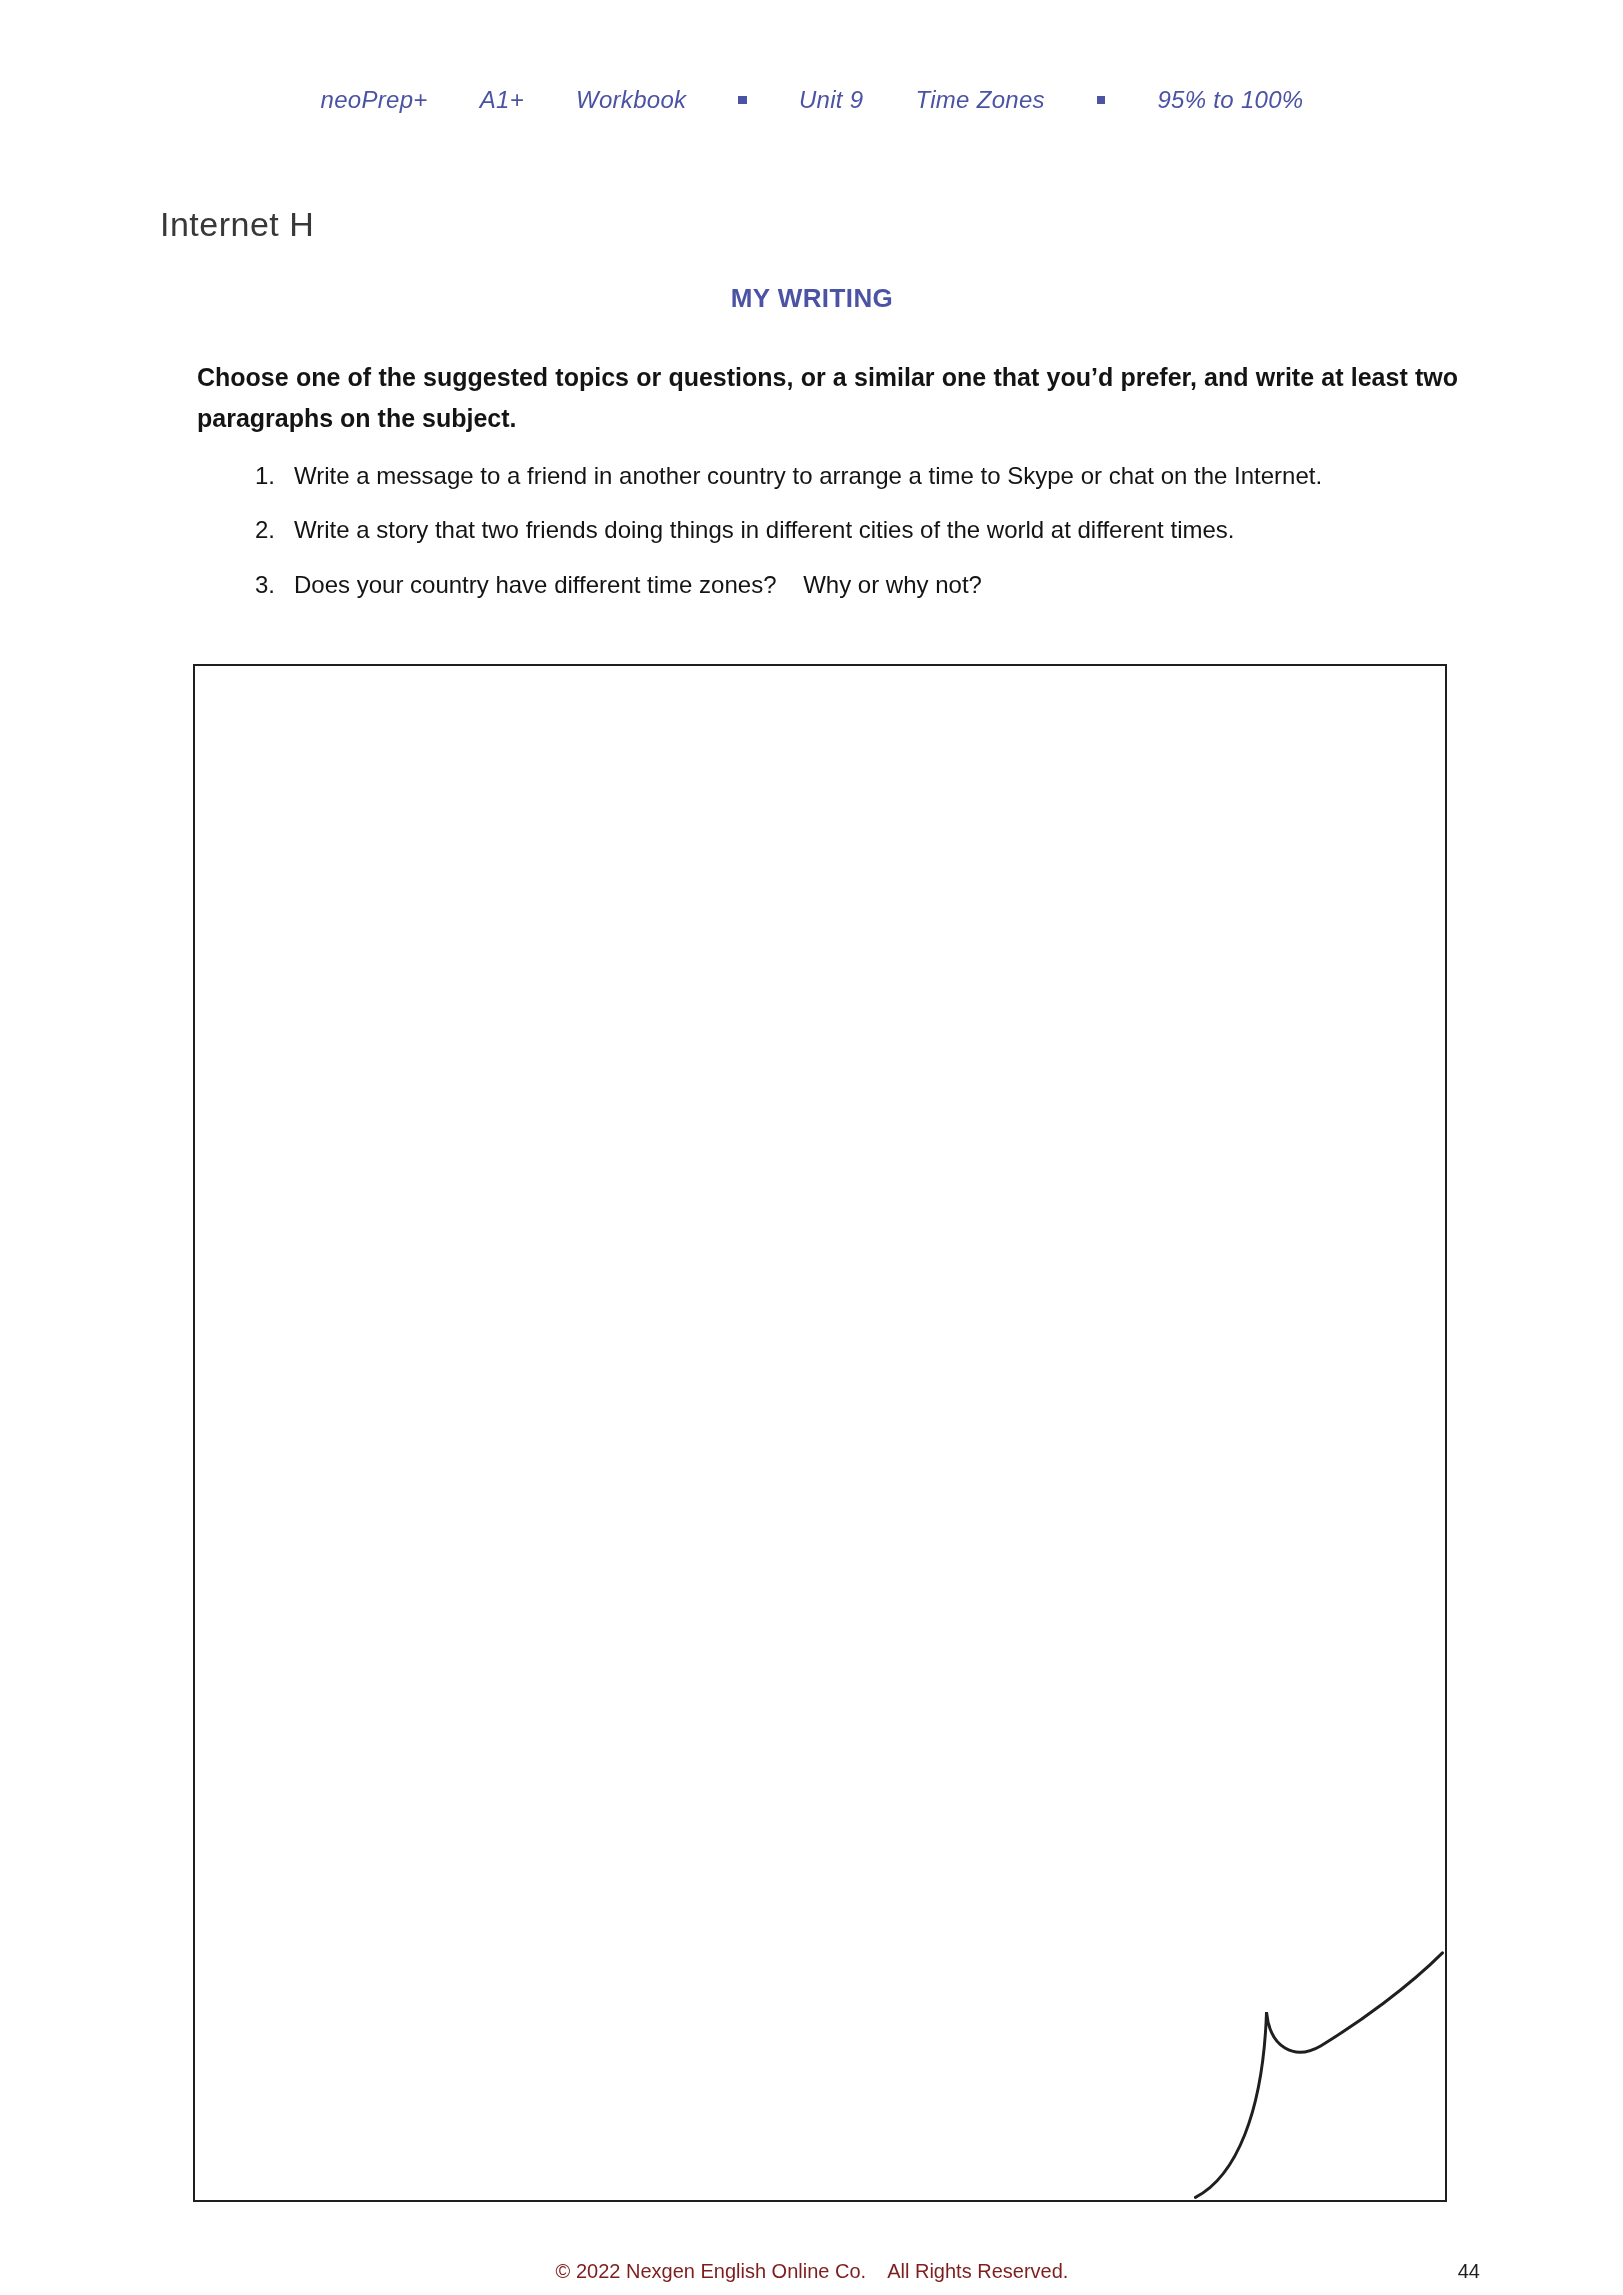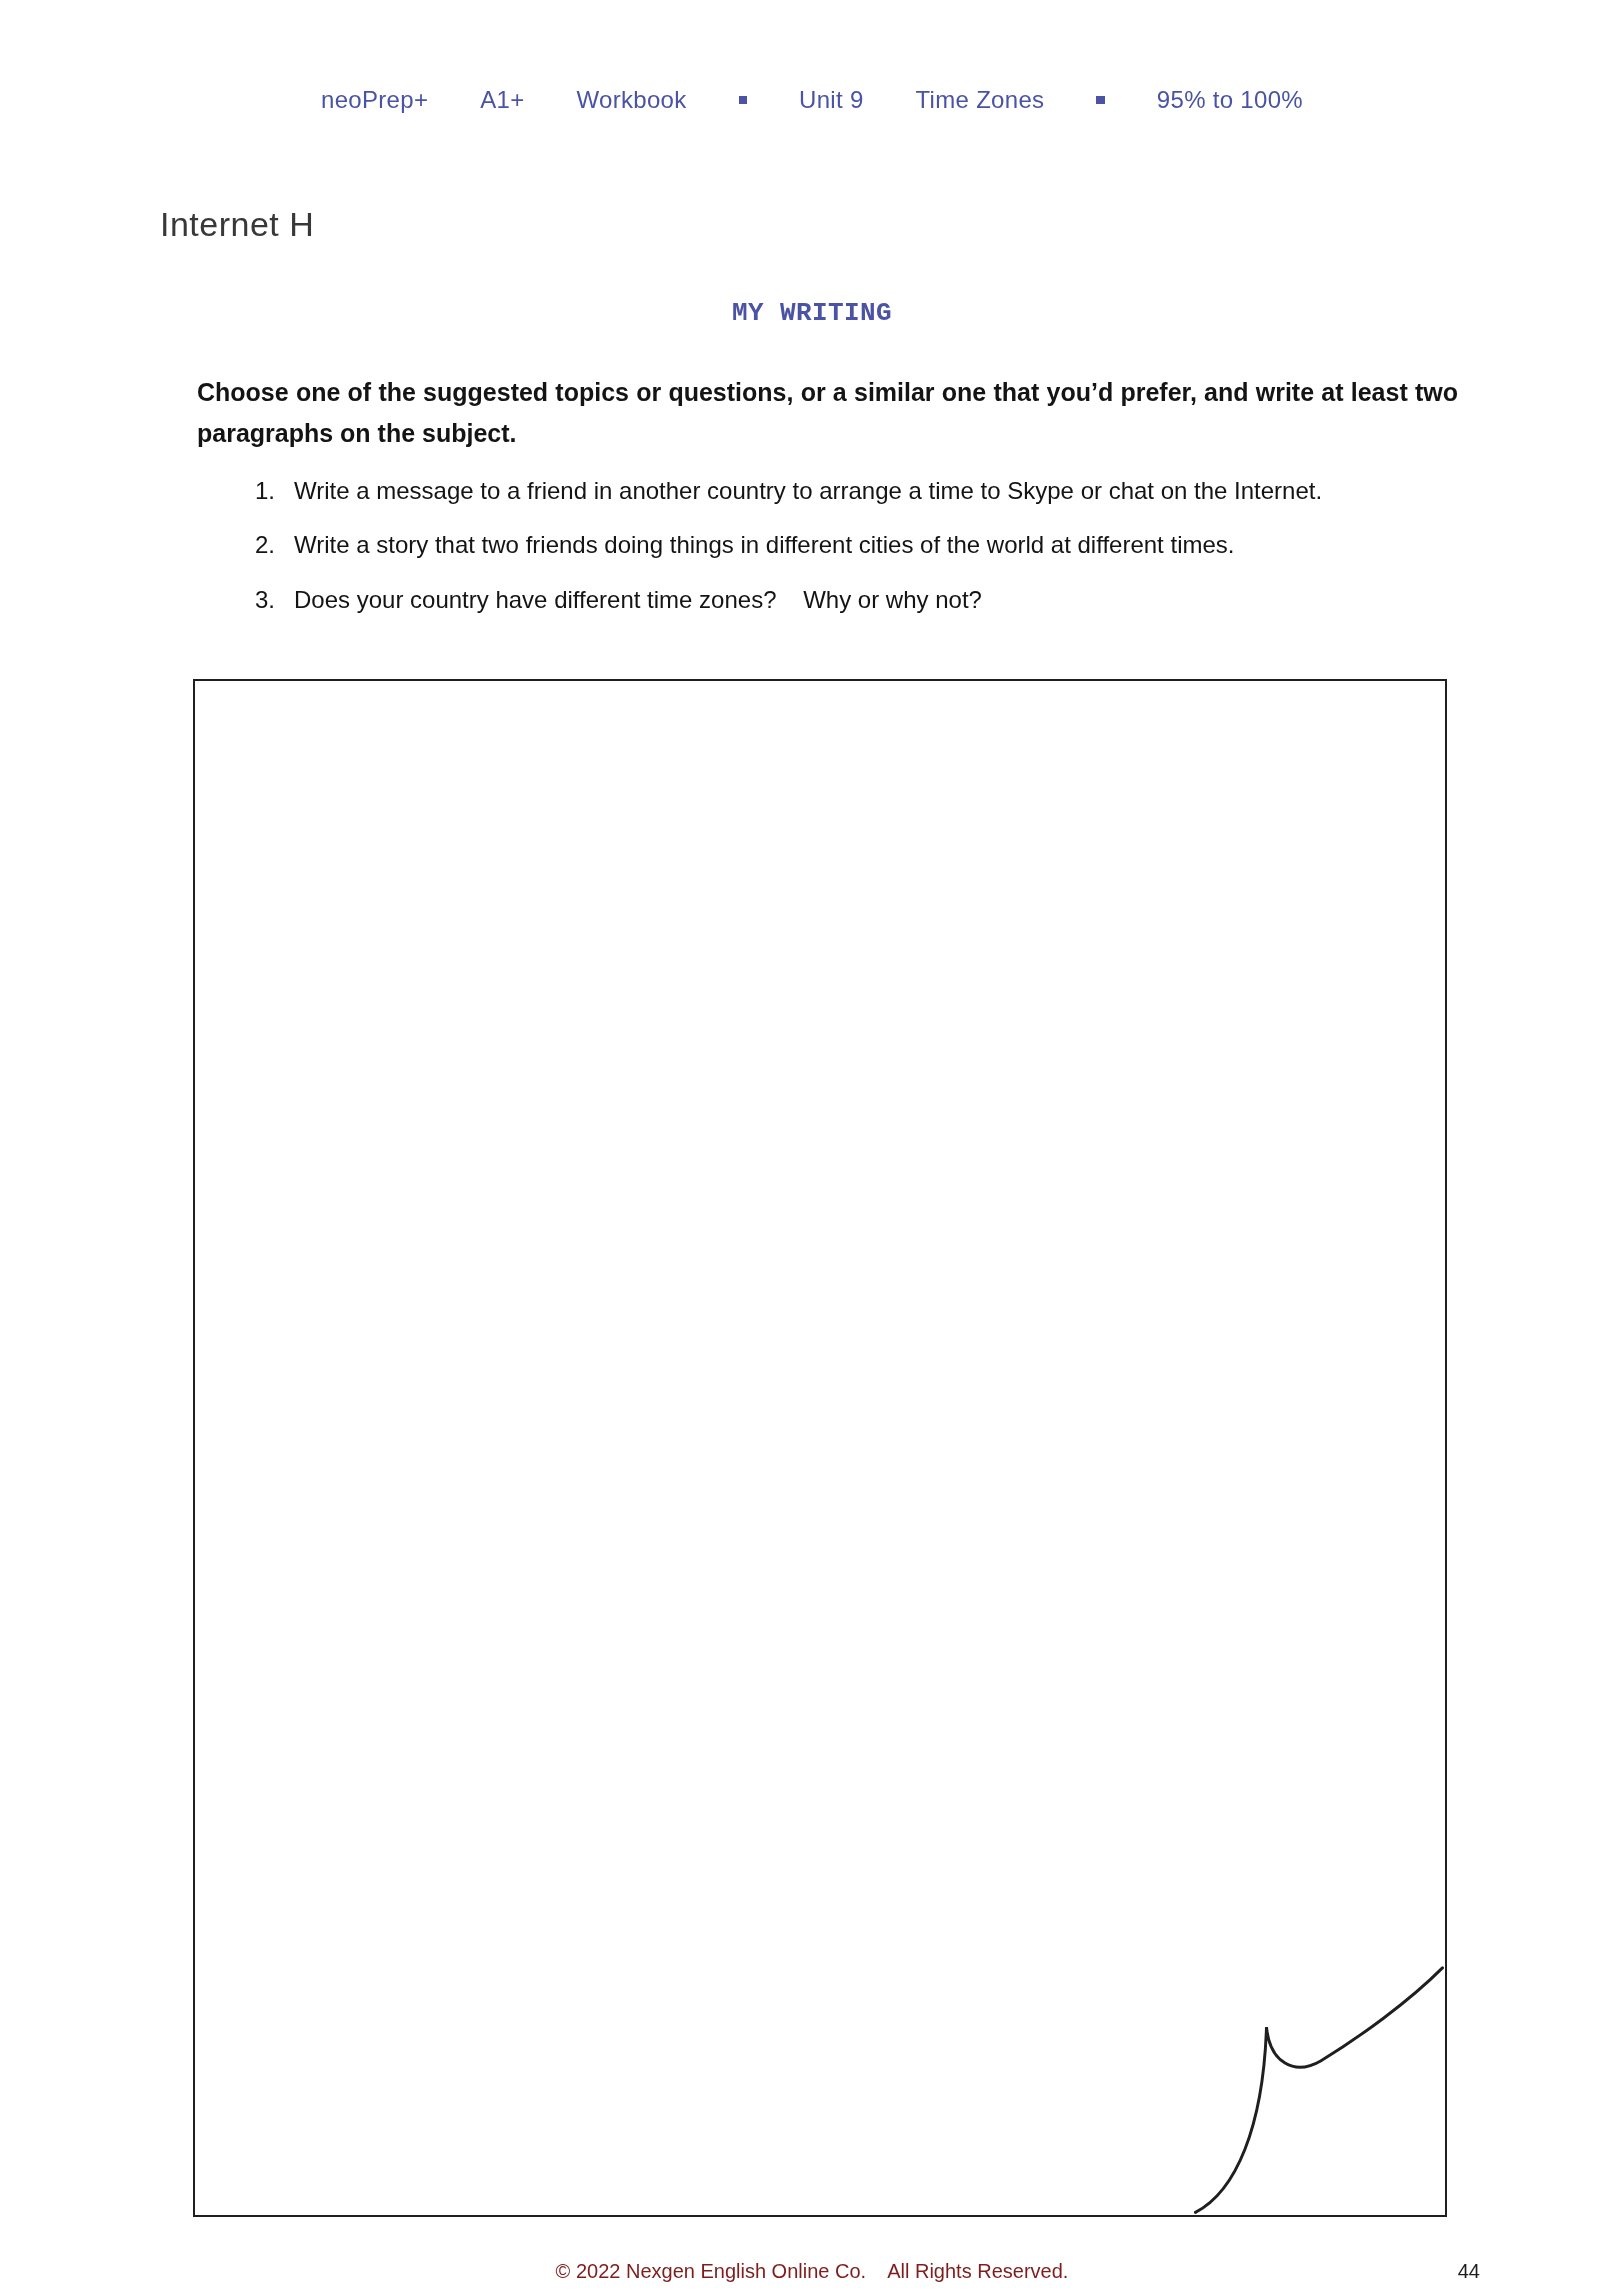--- a/index.html
+++ b/index.html
@@ -17,46 +17,46 @@
   
   .header-nav {
     display: flex;
     justify-content: center;
     align-items: center;
     gap: 52px;
     padding-top: 86px;
     font-size: 24px;
     letter-spacing: 0.3px;
     color: var(--accent);
+    font-style: italic;
   }
   .sq-bullet {
     width: 8.5px;
     height: 8.5px;
     background: var(--accent);
     display: inline-block;
     flex: none;
   }
 
   
   .exercise-title {
     margin: 90px 0 0 160px;
     font-size: 34px;
     line-height: 40px;
     color: #383838;
     letter-spacing: 0.5px;
   }
   .section-title {
-    margin-top: 54px;
+    margin-top: 39px;
     text-align: center;
     font-size: 26px;
     line-height: 30px;
     font-weight: bold;
     color: var(--accent);
     letter-spacing: 0.4px;
-    font-family: Liberation Mono, monospace;
   }
 
   
   .instructions {
     margin: 44px 166px 0 197px;
     font-size: 25px;
     font-weight: bold;
     line-height: 41px;
     text-align: justify;
     color: #141414;

